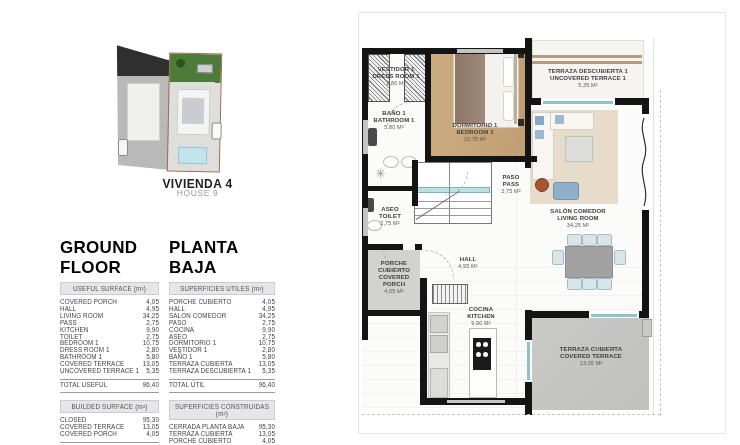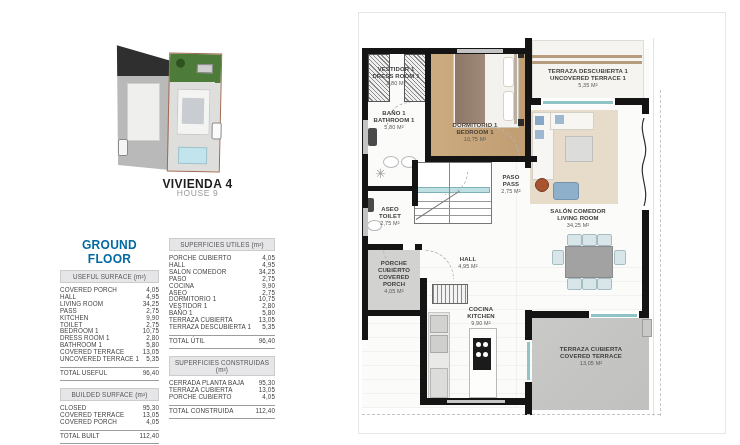--- a/index.html
+++ b/index.html
@@ -20,21 +20,21 @@
   .plotR .bld{position:absolute;left:16%;top:30%;width:60%;height:38%;background:#f4f4f2;border:1px solid #c9c9c9;}
   .plotR .roof{position:absolute;left:26%;top:38%;width:42%;height:22%;background:#c9cdd2;}
   .plotR .pool{position:absolute;left:20%;top:80%;width:52%;height:13%;background:#c2e4ec;border:1px solid #9fc2cc;}
   .plotR .car{position:absolute;left:84%;top:58%;width:8px;height:15px;background:#fbfbfb;border:1px solid #8a8a8a;border-radius:2px;}
   .cap1{position:absolute;left:150px;top:177px;width:95px;text-align:center;
         font-size:12px;font-weight:bold;color:#1d1d1d;letter-spacing:.4px;}
   .cap2{position:absolute;left:150px;top:188px;width:95px;text-align:center;
         font-size:8.5px;color:#9a9a9a;letter-spacing:.6px;}
   
   .tcol{position:absolute;top:238px;}
-  .ttitle{font-size:12px;font-weight:bold;color:#0369a1;text-align:center;letter-spacing:.3px;margin-bottom:4px;}
+  .ttitle{font-size:17px;font-weight:bold;color:#000000;text-align:left;letter-spacing:.3px;margin-bottom:4px;}
   .band{background:#e6e6e8;border:1px solid #cccccc;font-size:6.3px;color:#555;text-align:center;
         padding:2px 0;letter-spacing:.2px;}
   .rows{margin-top:4px;}
   .trow{display:flex;justify-content:space-between;font-size:6.3px;line-height:6.9px;color:#3e3e3e;letter-spacing:.1px;}
   .total{margin-top:4px;border-top:1px solid #9c9c9c;border-bottom:1px solid #9c9c9c;padding:2.5px 0;}
   .gap{height:7px;}
   
   .plan{position:absolute;left:357px;top:10px;width:372px;height:428px;}
   .outer{position:absolute;left:1px;top:2px;width:366px;height:420px;border:1px solid #e6e6e6;}
   .floor{position:absolute;left:5px;top:38px;width:287px;height:360px;background:#fbfbfa;
@@ -148,20 +148,21 @@
           <span>4,05</span>
         </div>
     </div>
     <div class="total trow">
         <span>TOTAL BUILT</span>
         <span>112,40</span>
       </div>
   </div>
 
   <div class="tcol" style="left:169px;width:106px;">
+    <div class="ttitle">PLANTA BAJA</div>
     <div class="band">SUPERFICIES UTILES (m²)</div>
     <div class="rows">
       <div class="trow">
           <span>PORCHE CUBIERTO</span>
           <span>4,05</span>
         </div>
       <div class="trow">
           <span>HALL</span>
           <span>4,95</span>
         </div>

